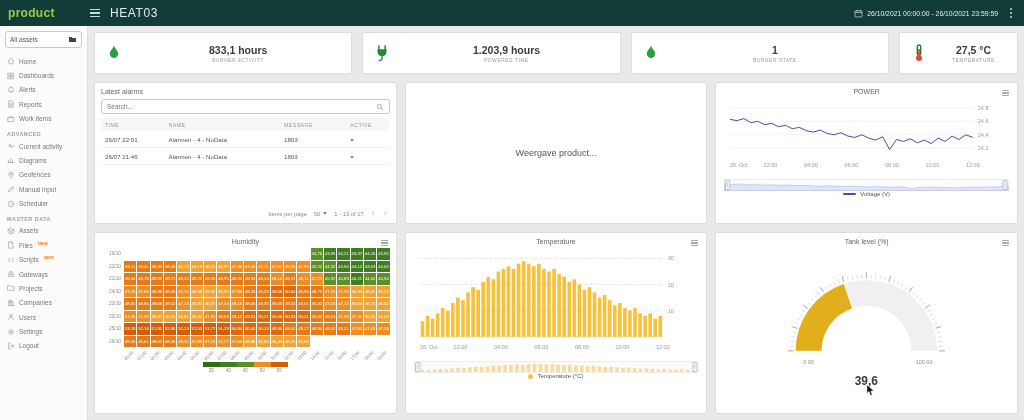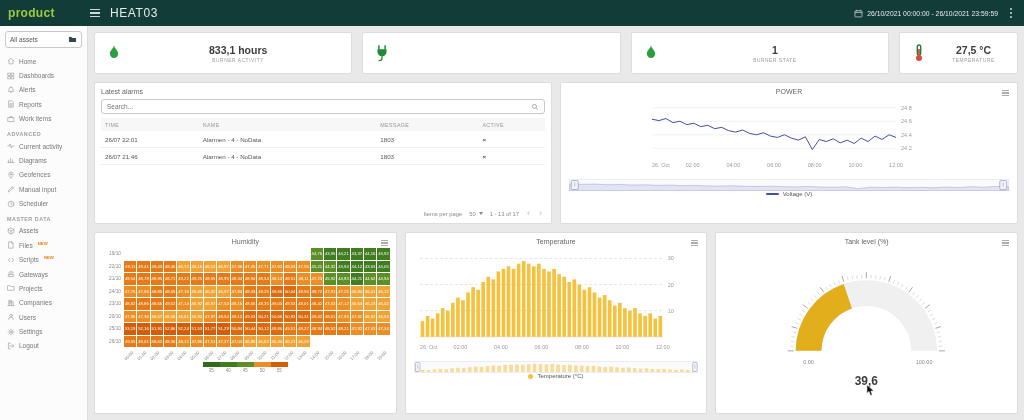--- a/index.html
+++ b/index.html
@@ -267,20 +267,24 @@
               <div class="kpi-label">BURNER ACTIVITY</div>
             </div>
           </div>
           <div class="kpi wide">
             <div class="kpi-icon" style="color:#1d8a34">
               <svg viewBox="0 0 22 22">
                 <path d="M7.6 3v4M14.4 3v4" stroke="currentColor" stroke-width="1.6" fill="none" stroke-linecap="round"></path>
                 <path d="M6 7h10v2.6a5 5 0 0 1-10 0Z" fill="currentColor"></path>
                 <path d="M11 14.6v2.2c0 1.7-1.3 2.6-3.2 2.6" stroke="currentColor" stroke-width="1.4" fill="none" stroke-linecap="round"></path>
               </svg>
+            </div>
+            <div class="kpi-text">
+              <div class="kpi-value">1.203,9 hours</div>
+              <div class="kpi-label">POWERED TIME</div>
             </div>
           </div>
           <div class="kpi wide">
             <div class="kpi-icon" style="color:#2aa03c">
               <svg viewBox="0 0 22 22">
                 <path d="M11 2c0 4.2-4.6 5.8-4.6 9.9a4.6 4.6 0 0 0 9.2 0C15.6 7.8 11 6.2 11 2Z" fill="currentColor"></path>
               </svg>
             </div>
             <div class="kpi-text">
               <div class="kpi-value">1</div>
@@ -341,20 +345,23 @@
             <span class="pp-select">
               <span>50</span>
               <span class="caret"></span>
             </span>
             <span>1 - 13 of 17</span>
             <span class="pg-btn">‹</span>
             <span class="pg-btn">›</span>
           </div>
         </section>
 
+        <section class="panel product-panel">
+          <div class="product-text">Weergave product...</div>
+        </section>
 
         <section class="panel">
           <div class="panel-title center">POWER</div>
           <div class="chart-menu">
               <span></span>
               <span></span>
               <span></span>
             </div>
           <svg id="power-svg" class="chart" viewBox="0 0 290 80" height="80">
               <line x1="8" y1="53.25000000000012" x2="252" y2="53.25000000000012" stroke="#ececec" stroke-width="0.7"></line>

